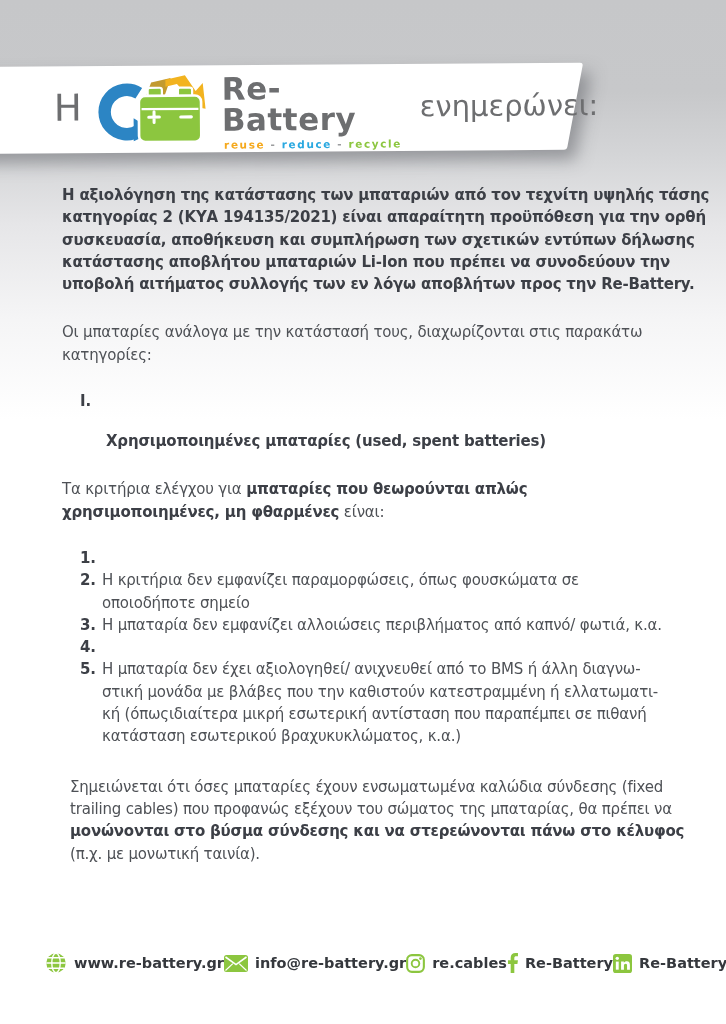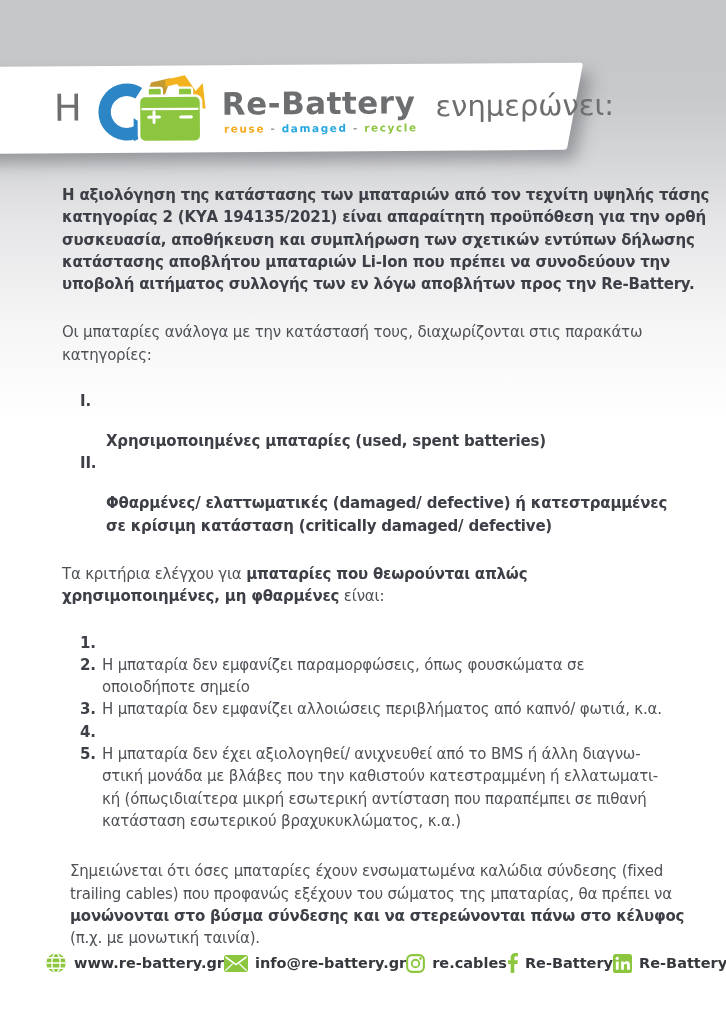--- a/index.html
+++ b/index.html
@@ -81,21 +81,21 @@
           <rect x="0" y="9" width="70" height="52" rx="7" fill="#8cc63f" stroke="#fff" stroke-width="3"></rect>
           <line x1="3" y1="24" x2="67" y2="24" stroke="#fff" stroke-width="2.5"></line>
           <path d="M11,33 h12 M17,27 v12" stroke="#fff" stroke-width="3.4" stroke-linecap="round"></path>
           <path d="M47,33 h12" stroke="#fff" stroke-width="3.4" stroke-linecap="round"></path>
         </g>
       </svg>
     </span>
 
     <span class="brand">
       <span class="brand-name">Re-Battery</span>
-      <span class="brand-tagline"><span class="tag-reuse">reuse</span> <span class="tag-sep">-</span> <span class="tag-reduce">damaged</span> <span class="tag-sep">-</span> <span class="tag-recycle">recycle</span></span>
+      <span class="brand-tagline"><span class="tag-reuse">reuse</span> <span class="tag-sep">-</span> <span class="tag-reduce">reduce</span> <span class="tag-sep">-</span> <span class="tag-recycle">recycle</span></span>
     </span>
 
     <span class="h-suffix">ενημερώνει:</span>
   </div>
 
   <div class="content">
 
     <p class="p1 pre">Η αξιολόγηση της κατάστασης των μπαταριών από τον τεχνίτη υψηλής τάσης
 κατηγορίας 2 (ΚΥΑ 194135/2021) είναι απαραίτητη προϋπόθεση για την ορθή
 συσκευασία, αποθήκευση και συμπλήρωση των σχετικών εντύπων δήλωσης
@@ -103,37 +103,32 @@
 υποβολή αιτήματος συλλογής των εν λόγω αποβλήτων προς την Re-Battery.</p>
 
     <p class="p2 pre">Οι μπαταρίες ανάλογα με την κατάστασή τους, διαχωρίζονται στις παρακάτω
 κατηγορίες:</p>
 
     <div class="list roman">
       <div class="list-item">
         <span class="marker">I.</span>
         <span class="item-text pre">Χρησιμοποιημένες μπαταρίες (used, spent batteries)</span>
       </div>
-      <div class="list-item">
-        <span class="marker">II.</span>
-        <span class="item-text pre">Φθαρμένες/ ελαττωματικές (damaged/ defective) ή κατεστραμμένες
-σε κρίσιμη κατάσταση (critically damaged/ defective)</span>
-      </div>
     </div>
 
     <p class="p3"><span class="pre">Τα κριτήρια ελέγχου για </span><span class="b pre">μπαταρίες που θεωρούνται απλώς
 χρησιμοποιημένες, μη φθαρμένες</span><span class="pre"> είναι:</span></p>
 
     <div class="list numbered">
       <div class="list-item">
         <span class="marker">1.</span>
       </div>
       <div class="list-item">
         <span class="marker">2.</span>
-        <span class="item-text pre">Η μπαταρία δεν εμφανίζει παραμορφώσεις, όπως φουσκώματα σε
+        <span class="item-text pre">Η κριτήρια δεν εμφανίζει παραμορφώσεις, όπως φουσκώματα σε
 οποιοδήποτε σημείο</span>
       </div>
       <div class="list-item">
         <span class="marker">3.</span>
         <span class="item-text pre">Η μπαταρία δεν εμφανίζει αλλοιώσεις περιβλήματος από καπνό/ φωτιά, κ.α.</span>
       </div>
       <div class="list-item">
         <span class="marker">4.</span>
       </div>
       <div class="list-item">

